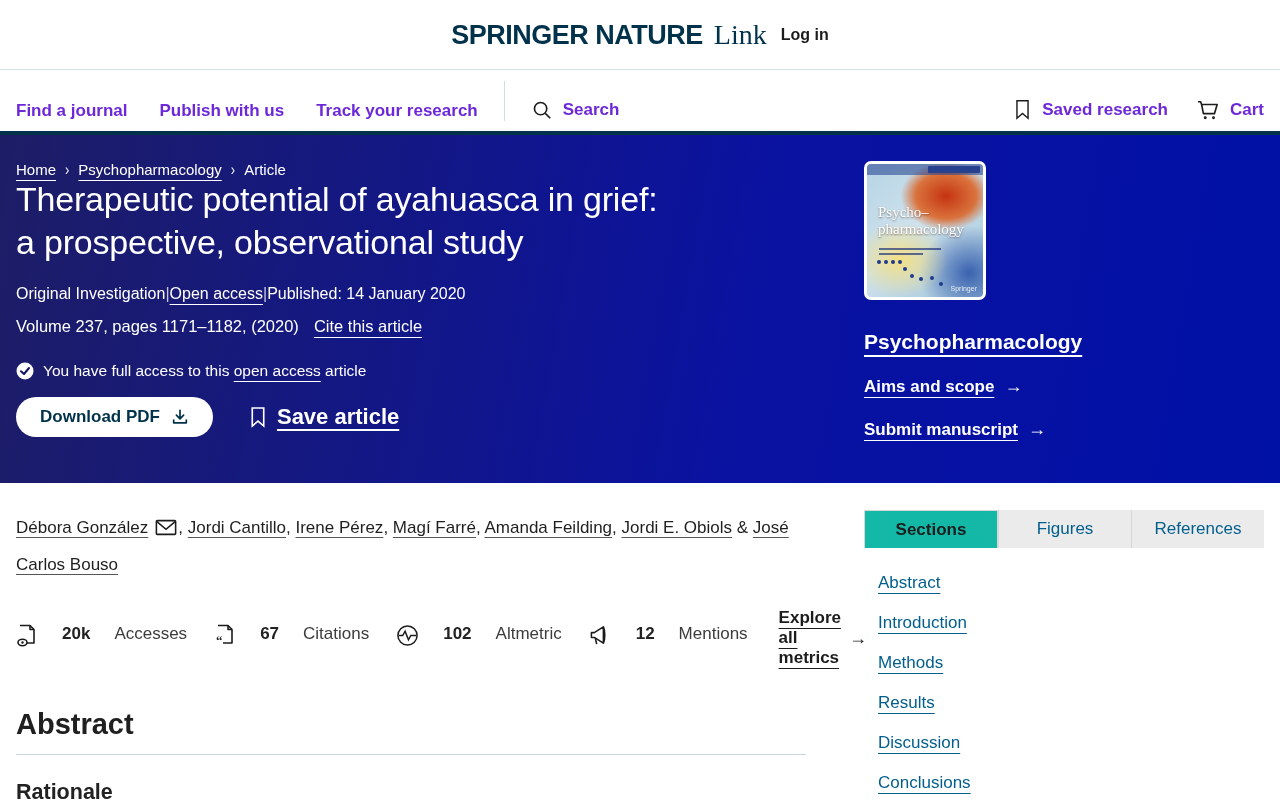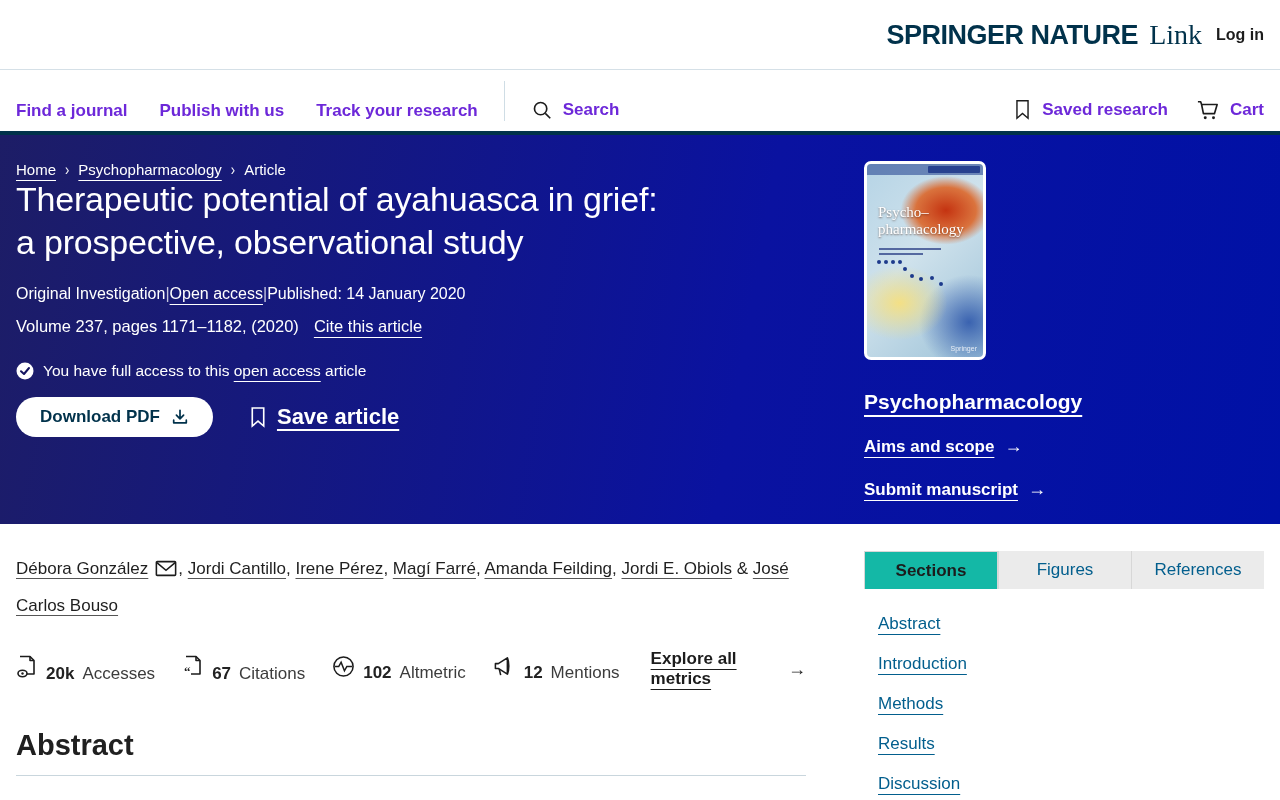--- a/index.html
+++ b/index.html
@@ -5,21 +5,21 @@
   * { margin:0; padding:0; box-sizing:border-box; }
   html,body { width:1280px; height:800px; overflow:hidden; background:#fff;
     font-family:"Liberation Sans", sans-serif; color:#222; }
   a { color:inherit; text-decoration:none; cursor:pointer; }
 
   .shell { width:1280px; }
   .container { padding:0 16px; width:1280px; margin:0 auto; }
 
   
   .header { height:70px; border-bottom:1px solid #d5e0e7; display:flex; align-items:center; }
-  .header-inner { display:flex; align-items:center; justify-content:flex-end; width:100%;gap:14px; }
+  .header-inner { display:flex; align-items:center; justify-content:center; width:100%;gap:14px; }
   .logo { display:flex; align-items:baseline; gap:11px; }
   .logo-primary { font-size:27px; font-weight:800; letter-spacing:-0.5px; color:#01324b; }
   .logo-suffix { font-family:"Liberation Serif", serif; font-size:28px; color:#01324b; }
   .login-link { font-size:16px; font-weight:700; color:#1c1c1c; }
 
   
   .nav { height:65px; border-bottom:4px solid #01324b; display:flex; align-items:center; }
   .nav-inner { display:flex; align-items:flex-end; width:100%; font-size:17px; font-weight:700; color:#6d28d9; }
   .nav-links { display:flex; align-items:center; gap:32px; }
   .nav-divider { width:1px; height:40px; background:#cfdde5; margin:0 26px; }
@@ -46,21 +46,21 @@
   .access-row { margin-top:26px; font-size:15.5px; display:flex; align-items:center; gap:9px; }
 
   .cta-row { margin-top:17px; display:flex; align-items:center; gap:36px; }
   .btn-pill { display:inline-flex; align-items:center; gap:11px; background:#fff; color:#01324b;
     font-size:17px; font-weight:700; border:none; border-radius:24px; padding:10px 24px; cursor:pointer; }
   .save-link { display:flex; align-items:center; gap:10px; font-size:22px; font-weight:700; color:#fff; }
   .save-link .lbl { text-decoration:underline; text-underline-offset:5px; }
 
   
   .journal-card { padding-top:0; }
-  .cover { position:relative; width:122px; height:199px; border:3px solid #fff; border-radius:7px; overflow:hidden;
+  .cover { position:relative; width:122px; height:139px; border:3px solid #fff; border-radius:7px; overflow:hidden;
     background:
       radial-gradient(ellipse 58px 44px at 68% 24%, rgba(196,44,8,.96), rgba(222,88,18,.8) 52%, rgba(230,130,40,0) 78%),
       radial-gradient(ellipse 64px 50px at 28% 72%, rgba(246,224,128,.95), rgba(246,224,128,0) 75%),
       radial-gradient(ellipse 70px 66px at 88% 82%, rgba(38,80,168,.85), rgba(38,80,168,0) 72%),
       linear-gradient(135deg,#b6d4e6 0%,#cfe2ec 45%,#9dc2d8 100%);
     cursor:pointer;padding-left:24px; }
   .cover-band { position:absolute; top:0; left:0; right:0; height:11px; background:rgba(30,60,140,.55); }
   .cover-band-box { position:absolute; top:2px; right:3px; width:52px; height:7px; background:#27418f; border-radius:1px; }
   .cover-title { position:absolute; top:40px; left:11px; font-family:"Liberation Serif", serif; font-size:15px;
     line-height:1.15; color:#fff; text-shadow:0 1px 2px rgba(60,20,0,.55); }
@@ -76,21 +76,21 @@
   .arrow-glyph { font-size:18px; font-weight:400; }
 
   
   .content { display:grid; grid-template-columns:minmax(0,1fr) 400px; column-gap:58px; }
 
   .authors { margin-top:28px; font-size:17px; line-height:2.0; color:#1f1f1f; max-width:780px; }
   .author-link { text-decoration:underline; text-underline-offset:4px; text-decoration-thickness:1px; text-decoration-color:#555; }
   .envelope { margin:0 1px 0 7px; vertical-align:-3px; }
 
   .metrics { margin-top:26px; display:flex; align-items:center; gap:27px; font-size:17px; }
-  .metric { display:flex; align-items:flex-end; gap:8px; }
+  .metric { display:flex; align-items:flex-start; gap:24px; }
   .metric .num { font-weight:800; }
   .metric .cap { color:#3c3c3c; }
   .explore-link { display:flex; align-items:center; gap:8px; font-weight:700; color:#1c1c1c; margin-left:4px; }
   .explore-link .lbl { text-decoration:underline; text-underline-offset:5px; }
 
   .abstract-h { margin-top:40px; font-size:29px; font-weight:800; color:#202020; }
   .abstract-rule { border:none; border-top:1px solid #c9d6dd; margin-top:13px; }
   .rationale-h { margin-top:25px; font-size:21.5px; font-weight:800; }
 
   

